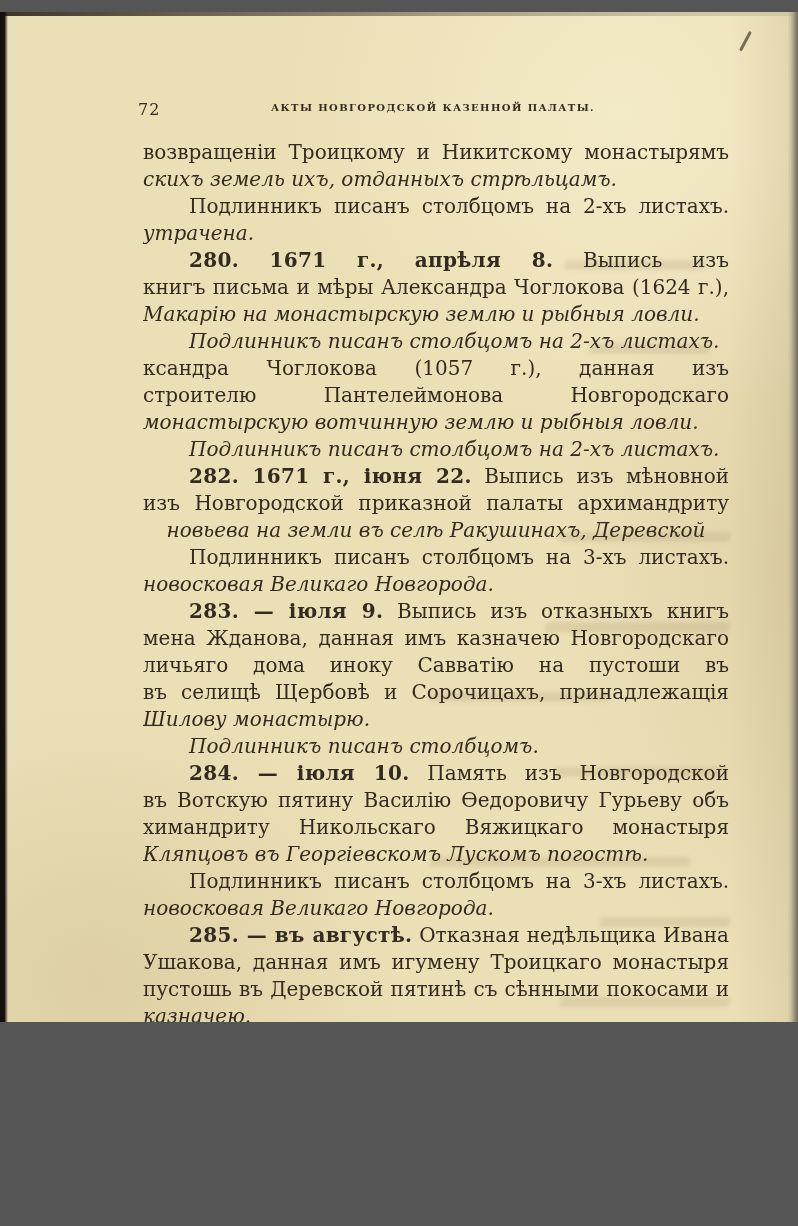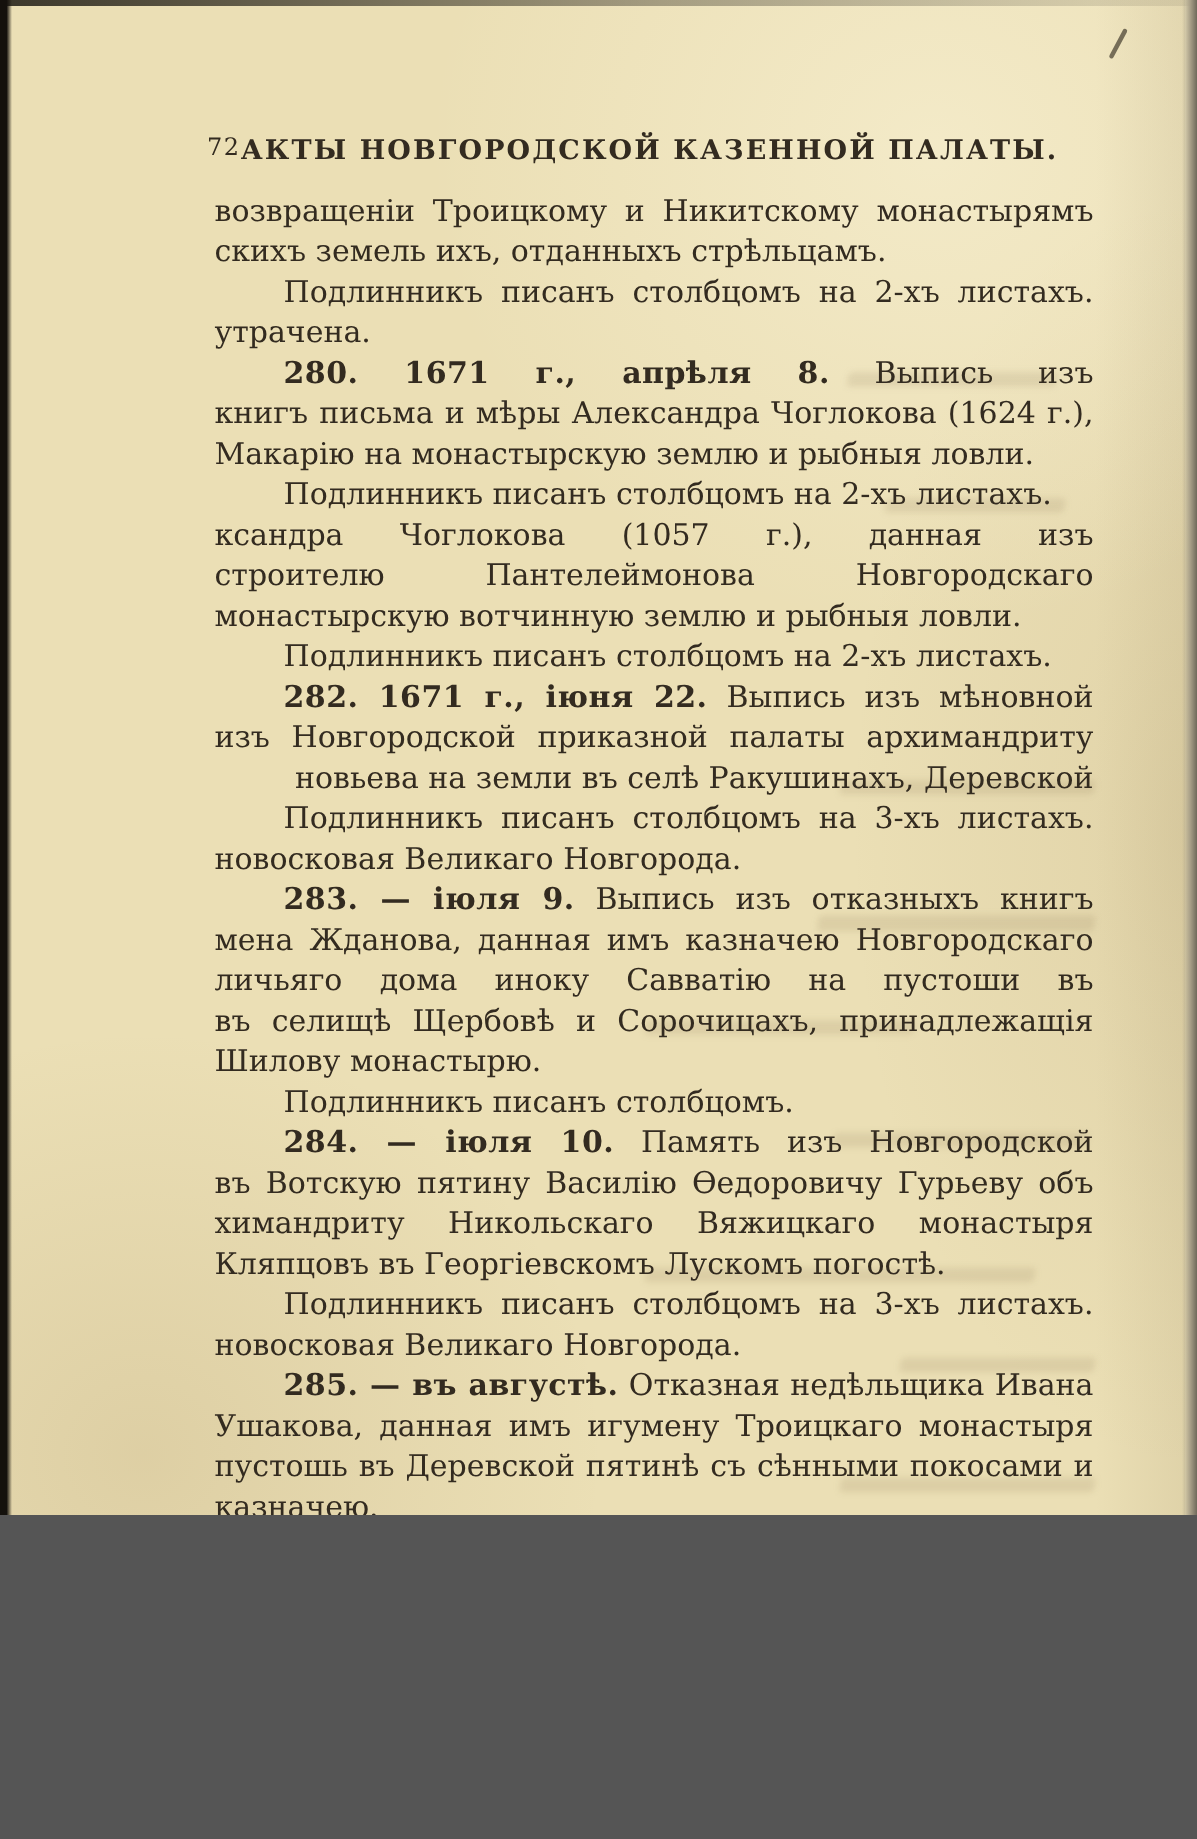--- a/index.html
+++ b/index.html
@@ -1,19 +1,19 @@
 <!DOCTYPE html>
 <html style="--ink: #332b20; --paper: #ebdfb5;"><head>
 <meta charset="utf-8">
 <style>
   html,body{margin:0;padding:0;background:#555;}
   .page{
     position:relative;
     width:798px;height:1010px;
-    margin:0 auto;
+    margin:12px auto;
     overflow:hidden;
     font-family:"DejaVu Serif","Liberation Serif",serif;
     color:var(--ink,#332b20);
     background:
       radial-gradient(60% 45% at 78% 10%, rgba(250,243,215,0.55), rgba(250,243,215,0) 70%),
       radial-gradient(55% 40% at 12% 96%, rgba(140,110,60,0.14), rgba(140,110,60,0) 70%),
       radial-gradient(40% 60% at 99% 55%, rgba(150,125,75,0.12), rgba(150,125,75,0) 70%),
       var(--paper,#ebdfb5);
   }
   .edge-top{position:absolute;top:0;left:0;width:100%;height:4px;
@@ -26,25 +26,25 @@
     background:linear-gradient(270deg, rgba(120,100,60,0.10), rgba(120,100,60,0) 100%);}
   .pen-mark{position:absolute;left:744px;top:18px;width:2.5px;height:22px;
     background:#57503f;border-radius:2px;transform:rotate(28deg);opacity:.8;}
   .stain{position:absolute;left:152px;top:1178px;width:34px;height:22px;border-radius:50%;
     background:radial-gradient(closest-side, rgba(196,156,62,0.22), rgba(196,156,62,0));}
   .ghost{position:absolute;background:rgba(125,108,68,0.14);filter:blur(2px);
     border-radius:3px;transform:skewX(-8deg);}
   .header{position:absolute;left:140px;top:88px;width:586px;height:20px;}
   .pagenum{position:absolute;left:-2px;top:0;font-size:16px;letter-spacing:1px;}
   .runtitle{position:absolute;left:50%;top:2px;transform:translateX(-50%);
-    font-size:18px;font-weight:bold;letter-spacing:1.4px;white-space:nowrap;}
+    font-size:10px;font-weight:bold;letter-spacing:1.4px;white-space:nowrap;}
   .text-block{position:absolute;left:143px;top:127px;width:586px;font-size:20px;}
   .line{height:27px;line-height:27px;overflow:hidden;
     text-align:justify;text-align-last:justify;}
-  .line.last{text-align:right;text-align-last:left;}
+  .line.last{text-align:center;text-align-last:left;font-style:italic;}
   .line.indent{padding-left:46px;}
   .line b{font-weight:bold;letter-spacing:.3px;}
 </style>
 </head>
 <body>
 
 <div class="page">
   <div class="edge-top"></div>
   <div class="edge-left"></div>
   <div class="gutter-shade"></div>

